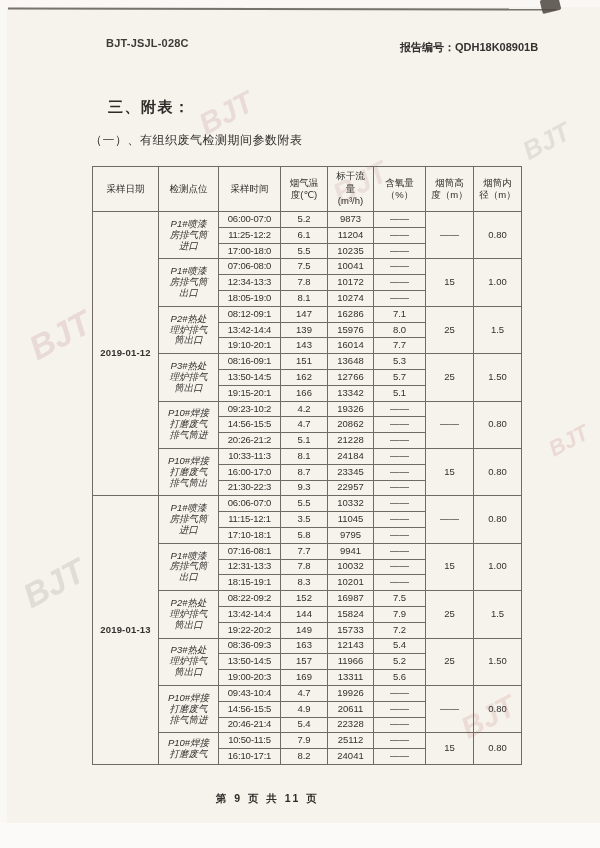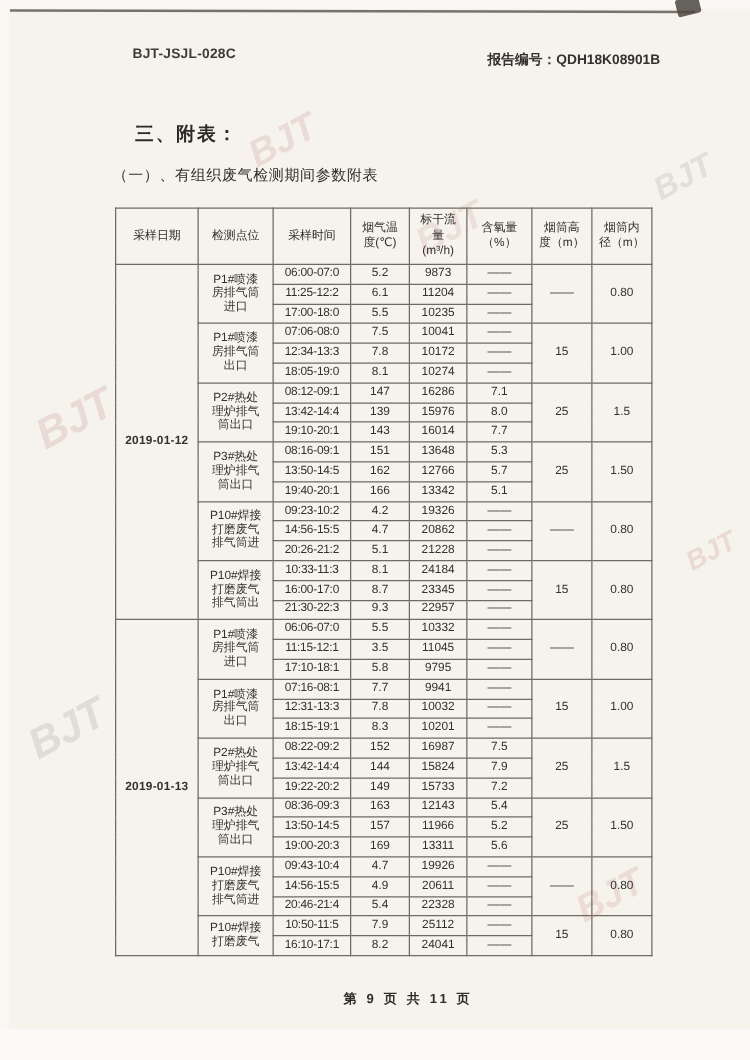--- a/index.html
+++ b/index.html
@@ -10,45 +10,45 @@
     color:#33312e;
   }
   
   .strip-bottom{position:absolute;left:0;top:823px;width:600px;height:25px;background:#fbfaf8;}
   .strip-left{position:absolute;left:0;top:0;width:7px;height:848px;background:#faf8f5;}
   .strip-top{position:absolute;left:0;top:0;width:600px;height:7px;background:#faf8f5;}
   .scan-line-top{position:absolute;top:8px;left:8px;width:548px;height:2px;background:#57534b;opacity:.8;transform:rotate(.12deg);}
   .scan-corner{position:absolute;top:-2px;left:541px;width:19px;height:14px;background:#4c473f;transform:rotate(-14deg);border-radius:2px;opacity:.85;}
   
   .form-code{position:absolute;left:106px;top:37px;font-size:11px;font-weight:bold;color:#3d3b37;letter-spacing:.2px;}
-  .report-no{position:absolute;left:390px;top:40px;font-size:11px;font-weight:bold;color:#343230;}
+  .report-no{position:absolute;left:400px;top:40px;font-size:11px;font-weight:bold;color:#343230;}
   
   .sec-title{position:absolute;left:108px;top:98px;font-size:15px;font-weight:bold;color:#2d2b28;letter-spacing:1.5px;}
   .tbl-title{position:absolute;left:90px;top:132px;font-size:12px;font-weight:500;color:#32302d;letter-spacing:.5px;}
   
   table.params{
     position:absolute;left:92px;top:166px;width:429px;
     border-collapse:collapse;table-layout:fixed;
     border:1.5px solid #5f5b53;
   }
   table.params th, table.params td{
     border:1px solid #6f6b62;
     text-align:center;vertical-align:middle;
     padding:0;white-space:pre-line;
     color:#33312e;
   }
   table.params th{height:44px;font-size:9.5px;font-weight:normal;line-height:1.3;color:#2f2d2a;}
   table.params tbody td{height:14.8px;font-size:9.5px;line-height:1.15;}
   td.c-date{font-size:10px;font-weight:600;letter-spacing:.2px;}
-  td.c-point{line-height:1.55;}
+  td.c-point{line-height:1.55;font-style:italic;}
   td.c-time{letter-spacing:-.2px;margin-top:44px;}
   td.c-o2, td.c-h{color:#413e39;}
   
-  .footer{position:absolute;left:16px;top:792px;width:533px;text-align:center;
-    font-size:10.5px;font-weight:600;letter-spacing:2.5px;color:#2f2d2a;padding-left:44px;}
+  .footer{position:absolute;left:1px;top:792px;width:533px;text-align:center;
+    font-size:10.5px;font-weight:600;letter-spacing:2.5px;color:#2f2d2a;}
   
   .wm{position:absolute;font-style:italic;font-weight:bold;transform:rotate(-28deg);pointer-events:none;user-select:none;}
   .wm1{left:198px;top:96px;font-size:30px;color:rgba(198,160,152,.26);}
   .wm2{left:332px;top:166px;font-size:30px;color:rgba(198,160,152,.22);}
   .wm3{left:28px;top:316px;font-size:34px;color:rgba(203,163,158,.30);}
   .wm4{left:22px;top:564px;font-size:34px;color:rgba(172,170,166,.30);}
   .wm5{left:522px;top:126px;font-size:26px;color:rgba(176,173,168,.28);}
   .wm6{left:460px;top:700px;font-size:30px;color:rgba(208,158,152,.26);}
   .wm7{left:548px;top:428px;font-size:22px;color:rgba(208,158,152,.28);}
 </style>
@@ -188,21 +188,21 @@
         <td class="c-h" rowspan="3">25</td>
         <td class="c-d" rowspan="3">1.50</td>
       </tr>
       <tr>
         <td class="c-time">13:50-14:5</td>
         <td class="c-temp">162</td>
         <td class="c-flow">12766</td>
         <td class="c-o2">5.7</td>
       </tr>
       <tr>
-        <td class="c-time">19:40-20:1</td>
+        <td class="c-time">19:15-20:1</td>
         <td class="c-temp">166</td>
         <td class="c-flow">13342</td>
         <td class="c-o2">5.1</td>
       </tr>
       <tr>
         <td class="c-point" rowspan="3">P10#焊接
 打磨废气
 排气筒进</td>
         <td class="c-time">09:23-10:2</td>
         <td class="c-temp">4.2</td>

